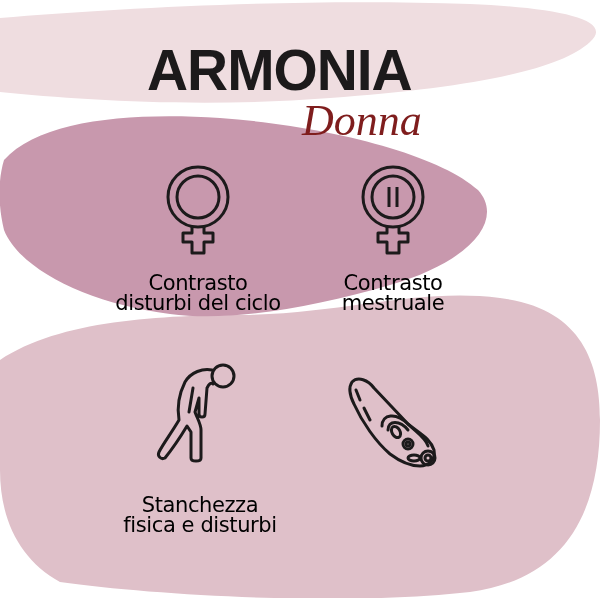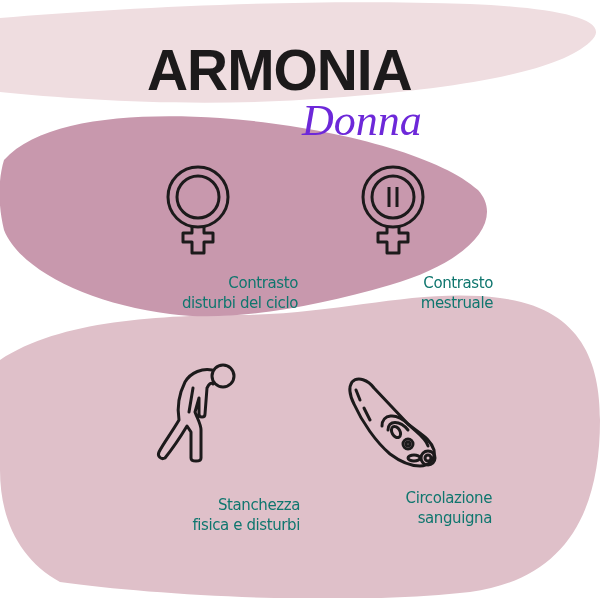--- a/index.html
+++ b/index.html
@@ -11,27 +11,27 @@
     .bg { position: absolute; left: 0; top: 0; }
     .title {
       position: absolute; left: 147px; top: 40px;
       font-family: "Liberation Sans", sans-serif; font-weight: bold;
       font-size: 58px; line-height: 60px; color: #1c1a1b;
       letter-spacing: -1px; transform: scaleX(0.98); transform-origin: left;
     }
     .subtitle {
       position: absolute; left: 302px; top: 96px;
       font-family: "Liberation Serif", serif; font-style: italic;
-      font-size: 44px; line-height: 50px; color: #6d28d9;
+      font-size: 44px; line-height: 50px; color: #7f1d1d;
     }
     .feature { position: absolute; width: 200px; text-align: center; }
     .feature svg { display: block; margin: 0 auto; }
     .label {
-      font-family: "DejaVu Sans", sans-serif; font-size: 15px; line-height: 20px;
-      color: #0f766e; letter-spacing: -0.4px; text-align: right;
+      font-family: "DejaVu Sans", sans-serif; font-size: 21px; line-height: 20px;
+      color: #000000; letter-spacing: -0.4px;
     }
     .label span { display: block; }
   </style>
 </head>
 <body>
 
 <svg class="bg" width="600" height="598" viewBox="0 0 600 598">
   <path fill="#efdde0" d="M0,18 C120,8 300,-2 470,4 C560,8 615,20 590,42 C560,70 470,88 330,98 C200,108 80,100 0,92 Z"></path>
   <path fill="#dfc0c9" d="M0,360 C60,320 160,315 250,315 C350,312 420,288 500,298 C580,308 600,360 600,420 C600,520 560,580 470,592 C350,606 160,596 60,582 C20,560 0,520 0,470 Z"></path>
   <path fill="#c898ad" d="M4,160 C40,120 130,112 220,118 C330,126 440,155 478,190 C505,220 470,262 390,285 C310,308 230,322 170,314 C90,304 20,270 4,230 C-2,205 -2,180 4,160 Z"></path>
@@ -85,17 +85,13 @@
     <path d="M22,34 L28,46"></path>
     <path d="M40,52 C40,40 54,38 66,50 C74,58 84,64 86,72"></path>
     <path d="M46,56 C46,46 58,46 66,56"></path>
     <ellipse cx="54" cy="58" rx="4" ry="6" transform="rotate(-30 54 58)"></ellipse>
     <circle cx="66" cy="70" r="5"></circle>
     <circle cx="66" cy="70" r="2"></circle>
     <ellipse cx="72" cy="84" rx="6" ry="3"></ellipse>
     <circle cx="86" cy="84" r="7"></circle>
     <circle cx="86" cy="84" r="3"></circle>
   </svg>
-  <div class="label" style="margin-top:14px;">
-    <span>Circolazione</span>
-    <span>sanguigna</span>
-  </div>
 </div>
 
 </body></html>

